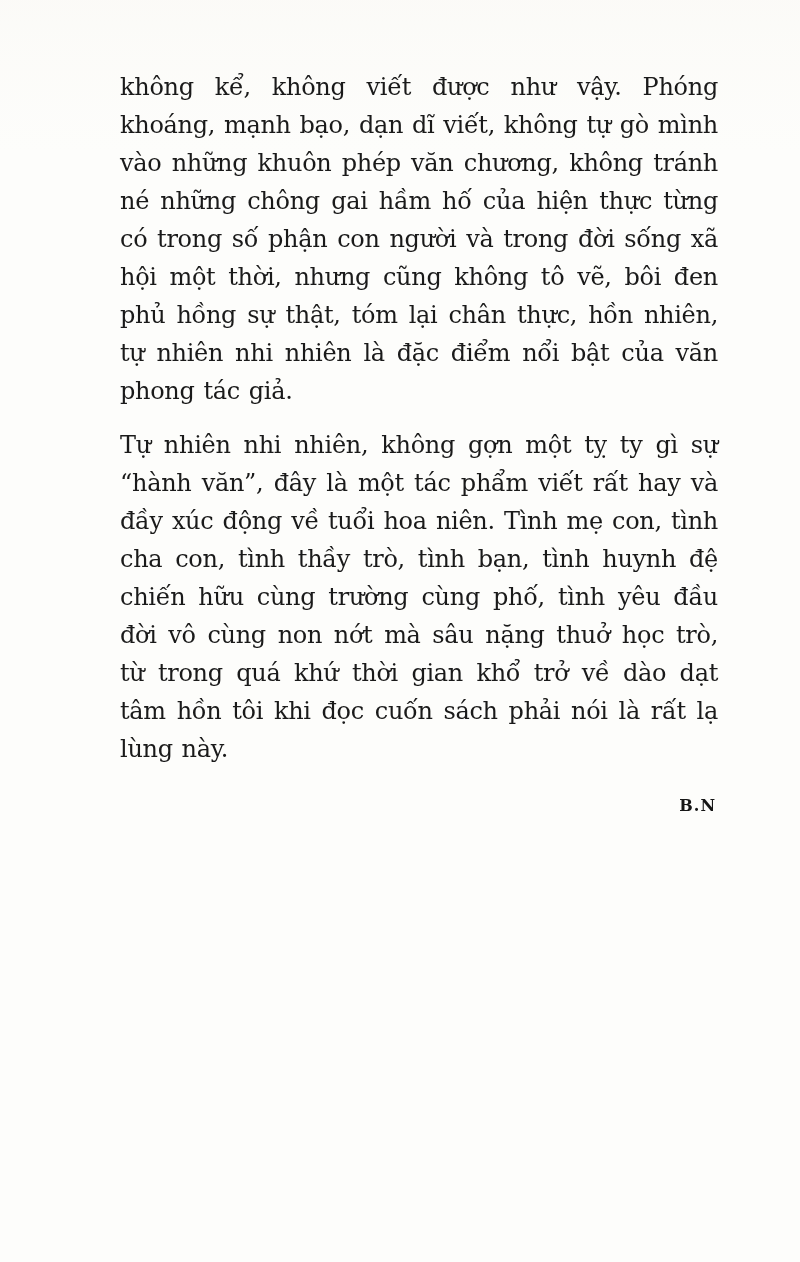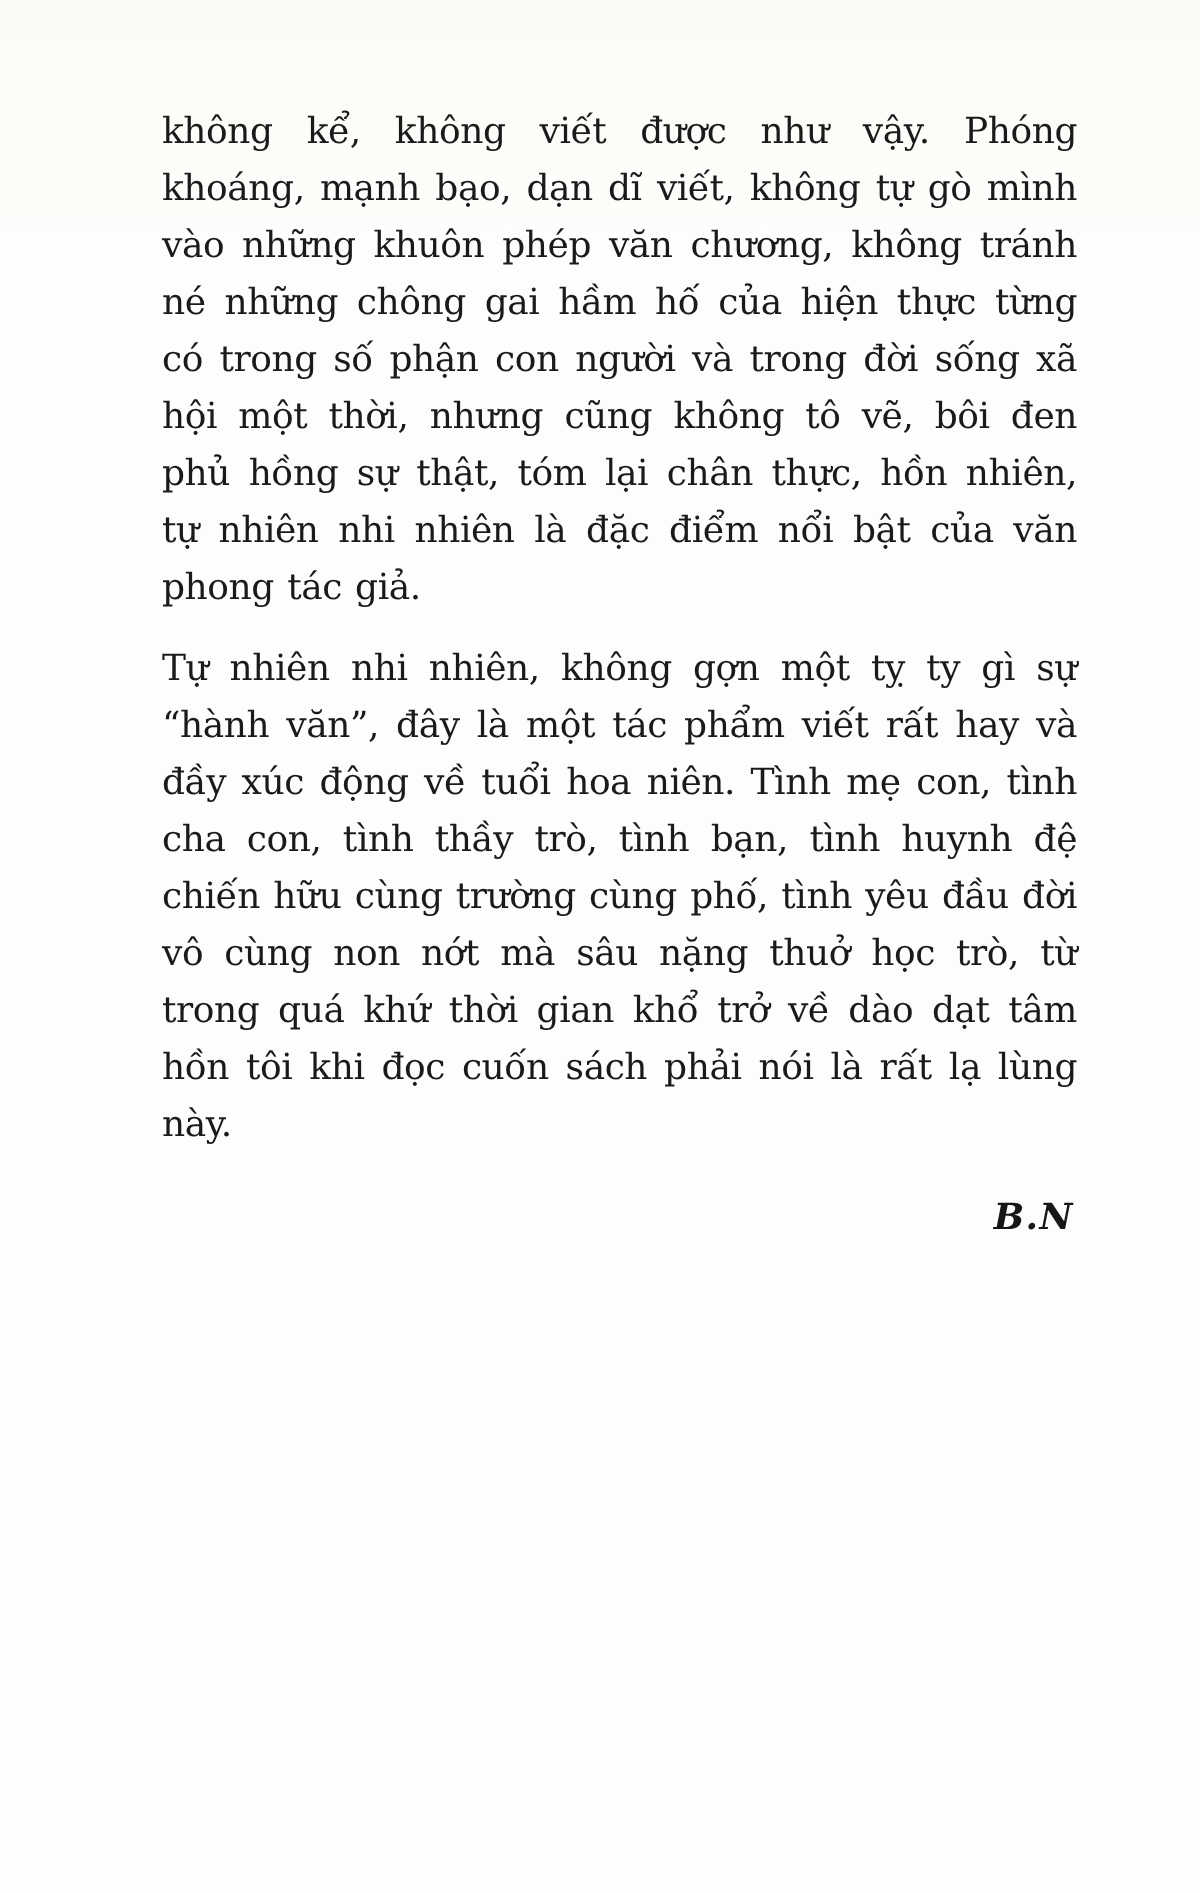--- a/index.html
+++ b/index.html
@@ -22,40 +22,39 @@
       linear-gradient(180deg, rgba(250,249,245,0.6) 0%, rgba(255,255,255,0) 12%),
       #fdfdfb;
   }
   .text-block {
     position: absolute;
     left: 104px;
     top: 68px;
     width: 614px;
   }
   .para {
-    margin: 0 0 16px 4px;
+    margin: 0 0 16px 16px;
     font-family: "DejaVu Serif", serif;
     font-size: 24px;
     line-height: 38px;
     letter-spacing: -0.3px;
     word-spacing: 1.5px;
     text-align: justify;
     color: #1a1a1a;
     -webkit-font-smoothing: antialiased;
   }
   .signature {
     margin-top: 28px;
     padding-right: 2px;
     text-align: right;
     font-family: "DejaVu Serif", serif;
     font-weight: 700;
-    font-size: 24px;
+    font-size: 16px;
     letter-spacing: 1px;
     color: #161616;
-    font-style: italic;
   }
 </style>
 </head>
 <body>
 
 <div class="page">
   <div class="text-block">
     <p class="para">không kể, không viết được như vậy. Phóng khoáng, mạnh bạo, dạn dĩ viết, không tự gò mình vào những khuôn phép văn chương, không tránh né những chông gai hầm hố của hiện thực từng có trong số phận con người và trong đời sống xã hội một thời, nhưng cũng không tô vẽ, bôi đen phủ hồng sự thật, tóm lại chân thực, hồn nhiên, tự nhiên nhi nhiên là đặc điểm nổi bật của văn phong tác giả.</p>
     <p class="para">Tự nhiên nhi nhiên, không gợn một tỵ ty gì sự “hành văn”, đây là một tác phẩm viết rất hay và đầy xúc động về tuổi hoa niên. Tình mẹ con, tình cha con, tình thầy trò, tình bạn, tình huynh đệ chiến hữu cùng trường cùng phố, tình yêu đầu đời vô cùng non nớt mà sâu nặng thuở học trò, từ trong quá khứ thời gian khổ trở về dào dạt tâm hồn tôi khi đọc cuốn sách phải nói là rất lạ lùng này.</p>
     <div class="signature">B.N</div>

